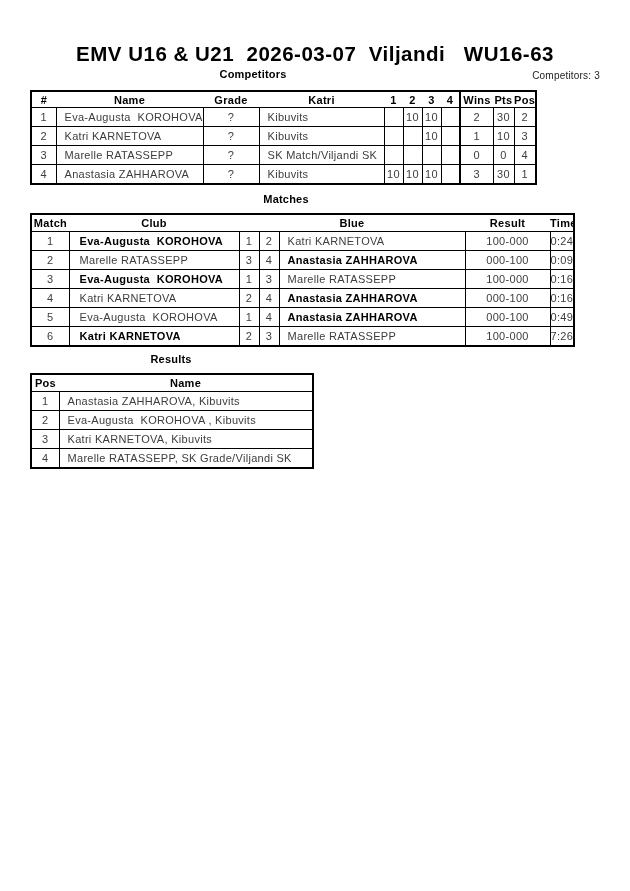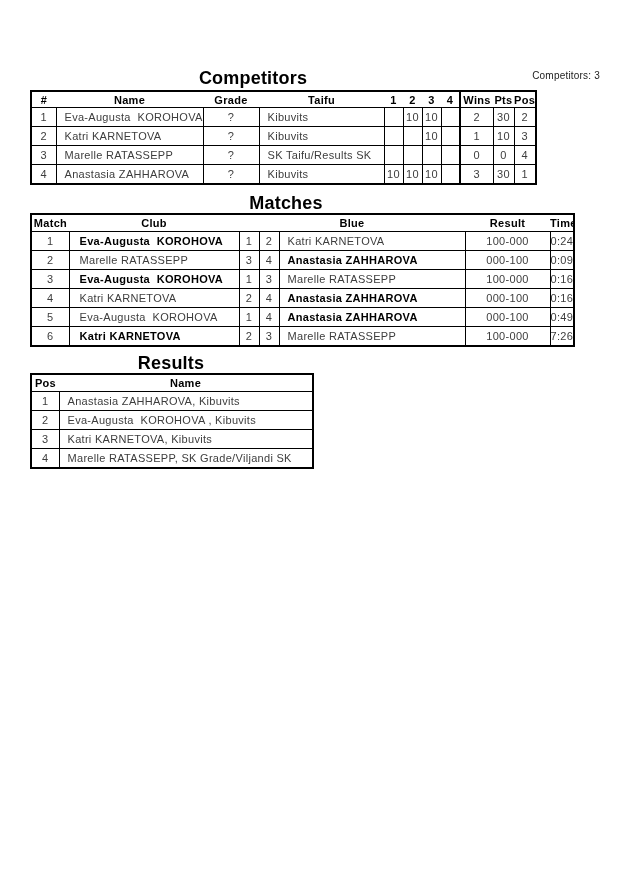--- a/index.html
+++ b/index.html
@@ -19,21 +19,21 @@
     width: 630px;
     text-align: center;
     font-size: 20.5px;
     font-weight: bold;
     letter-spacing: 0.5px;
     white-space: pre;
   }
   .section-title {
     position: absolute;
     transform: translateX(-50%);
-    font-size: 18px;
+    font-size: 11px;
     font-weight: bold;
     letter-spacing: 0.2px;
     white-space: pre;
   }
   #competitors-title { left: 253px; top: 68px; }
   #matches-title     { left: 286px; top: 193px; }
   #results-title     { left: 171px; top: 353px; }
   .count-label {
     position: absolute;
     top: 70px;
@@ -84,20 +84,21 @@
   .wleft { text-align: left !important; padding-left: 10px !important; }
   .wins-sep { border-left: 2px solid #000 !important; }
   th.hdiv-r { border-right: 1px solid #000; }
   .bold { font-weight: bold; color: #000 !important; }
 </style>
 </head>
 <body>
 
 <div class="page">
 
+  <div class="main-title">EMV U16 &amp; U21  2026-03-07  Viljandi   WU16-63</div>
 
   <div class="section-title" id="competitors-title">Competitors</div>
   <div class="count-label">Competitors: 3</div>
 
   <table class="tbl" id="competitors-table">
     <colgroup>
       <col style="width:25px">
         <col style="width:147px">
         <col style="width:56px">
         <col style="width:125px">
@@ -107,21 +108,21 @@
         <col style="width:19px">
       <col style="width:33px">
         <col style="width:21px">
         <col style="width:22px">
     </colgroup>
     <thead>
       <tr>
         <th class="hdiv-r">#</th>
         <th>Name</th>
         <th>Grade</th>
-        <th>Taifu</th>
+        <th>Katri</th>
         <th>1</th>
         <th>2</th>
         <th>3</th>
         <th>4</th>
         <th class="wins-sep">Wins</th>
         <th>Pts</th>
         <th>Pos</th>
       </tr>
     </thead>
     <tbody>
@@ -148,21 +149,21 @@
         <td>10</td>
         <td></td>
         <td class="wins-sep">1</td>
         <td>10</td>
         <td>3</td>
       </tr>
       <tr>
         <td>3</td>
         <td class="left">Marelle RATASSEPP</td>
         <td>?</td>
-        <td class="left">SK Taifu/Results SK</td>
+        <td class="left">SK Match/Viljandi SK</td>
         <td></td>
         <td></td>
         <td></td>
         <td></td>
         <td class="wins-sep">0</td>
         <td>0</td>
         <td>4</td>
       </tr>
       <tr>
         <td>4</td>

